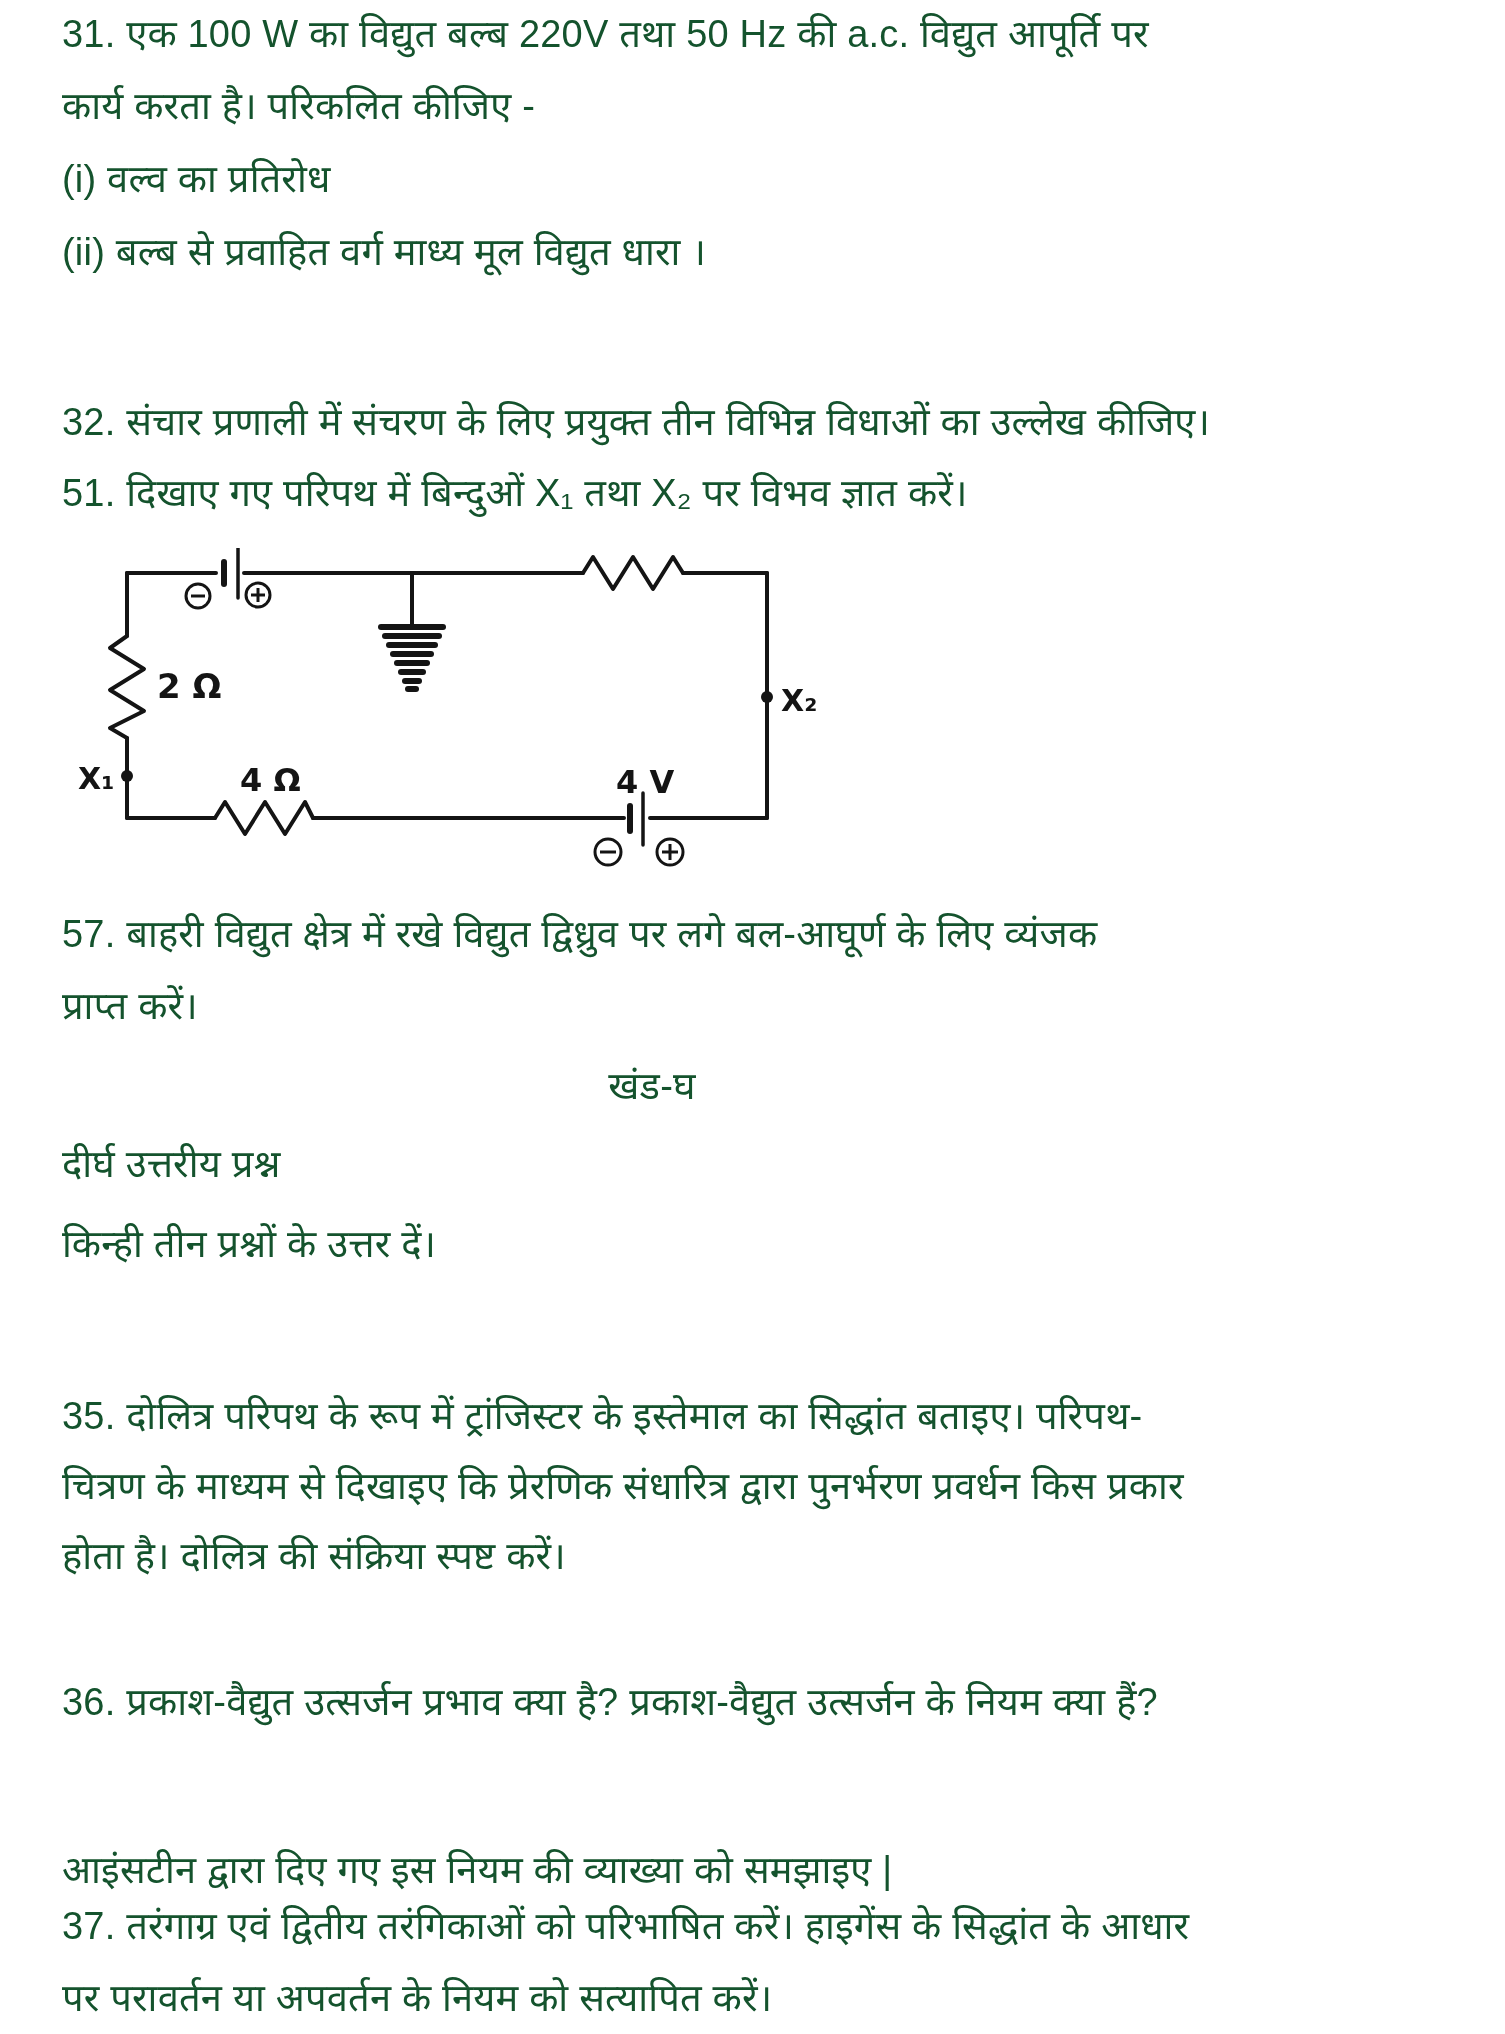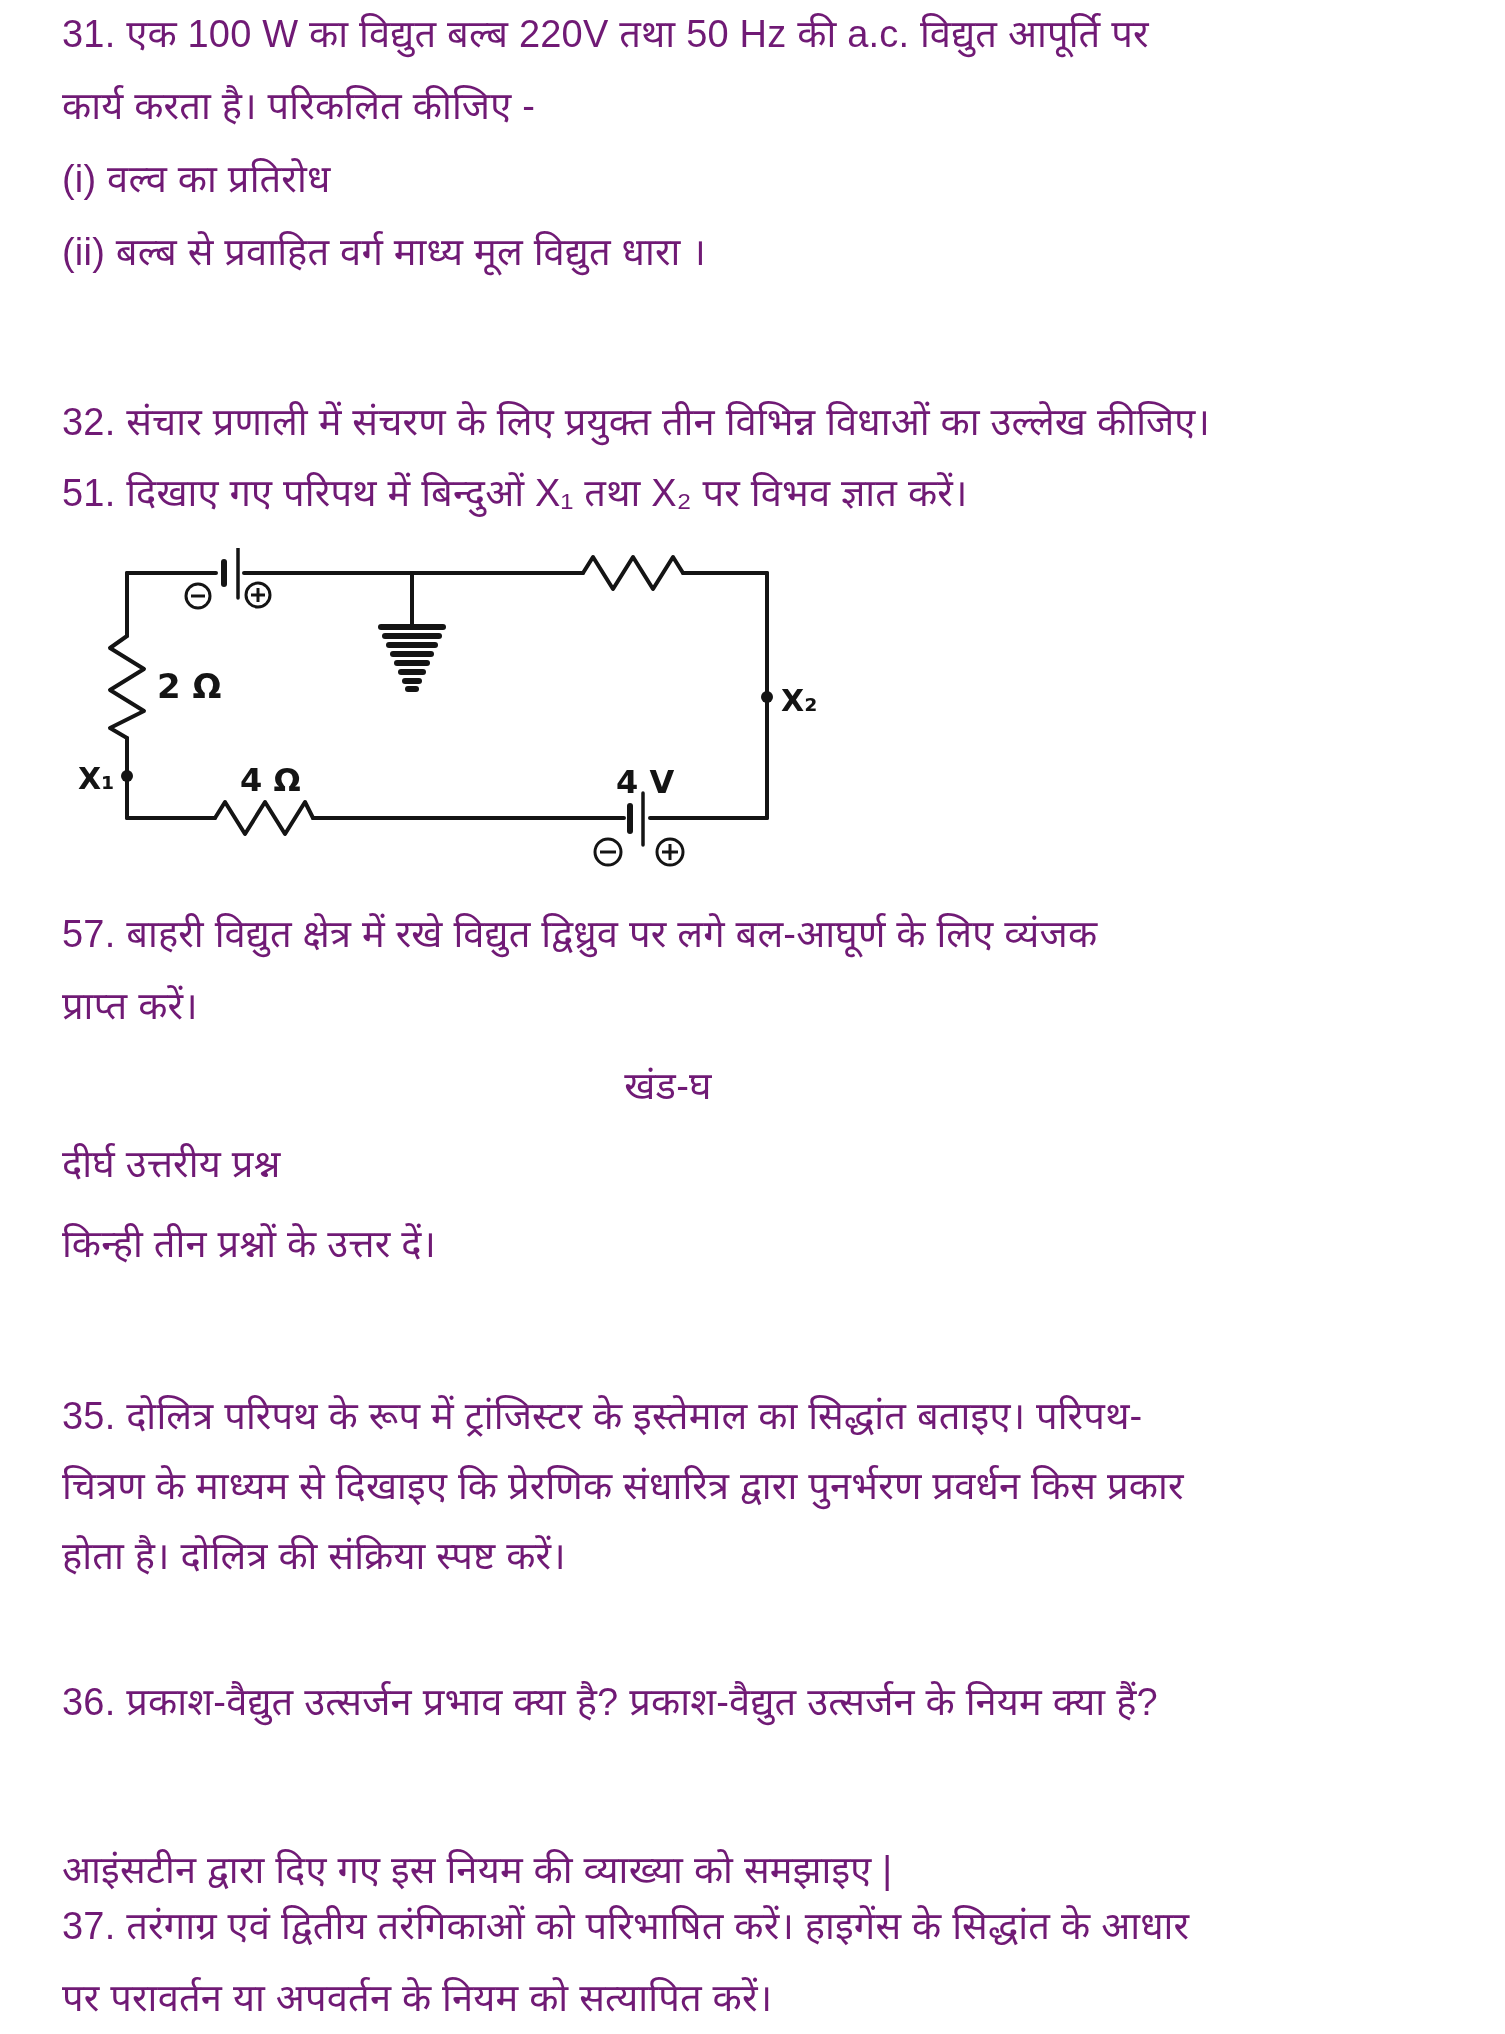--- a/index.html
+++ b/index.html
@@ -12,24 +12,24 @@
     overflow:hidden;
   }
   .tline{
     position:absolute;
     left:62px;
     font-size:38px;
     line-height:52px;
     font-weight:500;
     letter-spacing:0.2px;
     white-space:nowrap;
-    color:#701a75;
+    color:#14532d;
   }
   .center-line{
-    left:16px;
+    left:0;
     width:1304px;
     text-align:center;
     white-space:normal;
   }
   #circuit{
     position:absolute;
     left:60px;
     top:548px;
   }
   #circuit .wire{stroke:#141414;stroke-width:4;fill:none;stroke-linecap:round;stroke-linejoin:round;}

